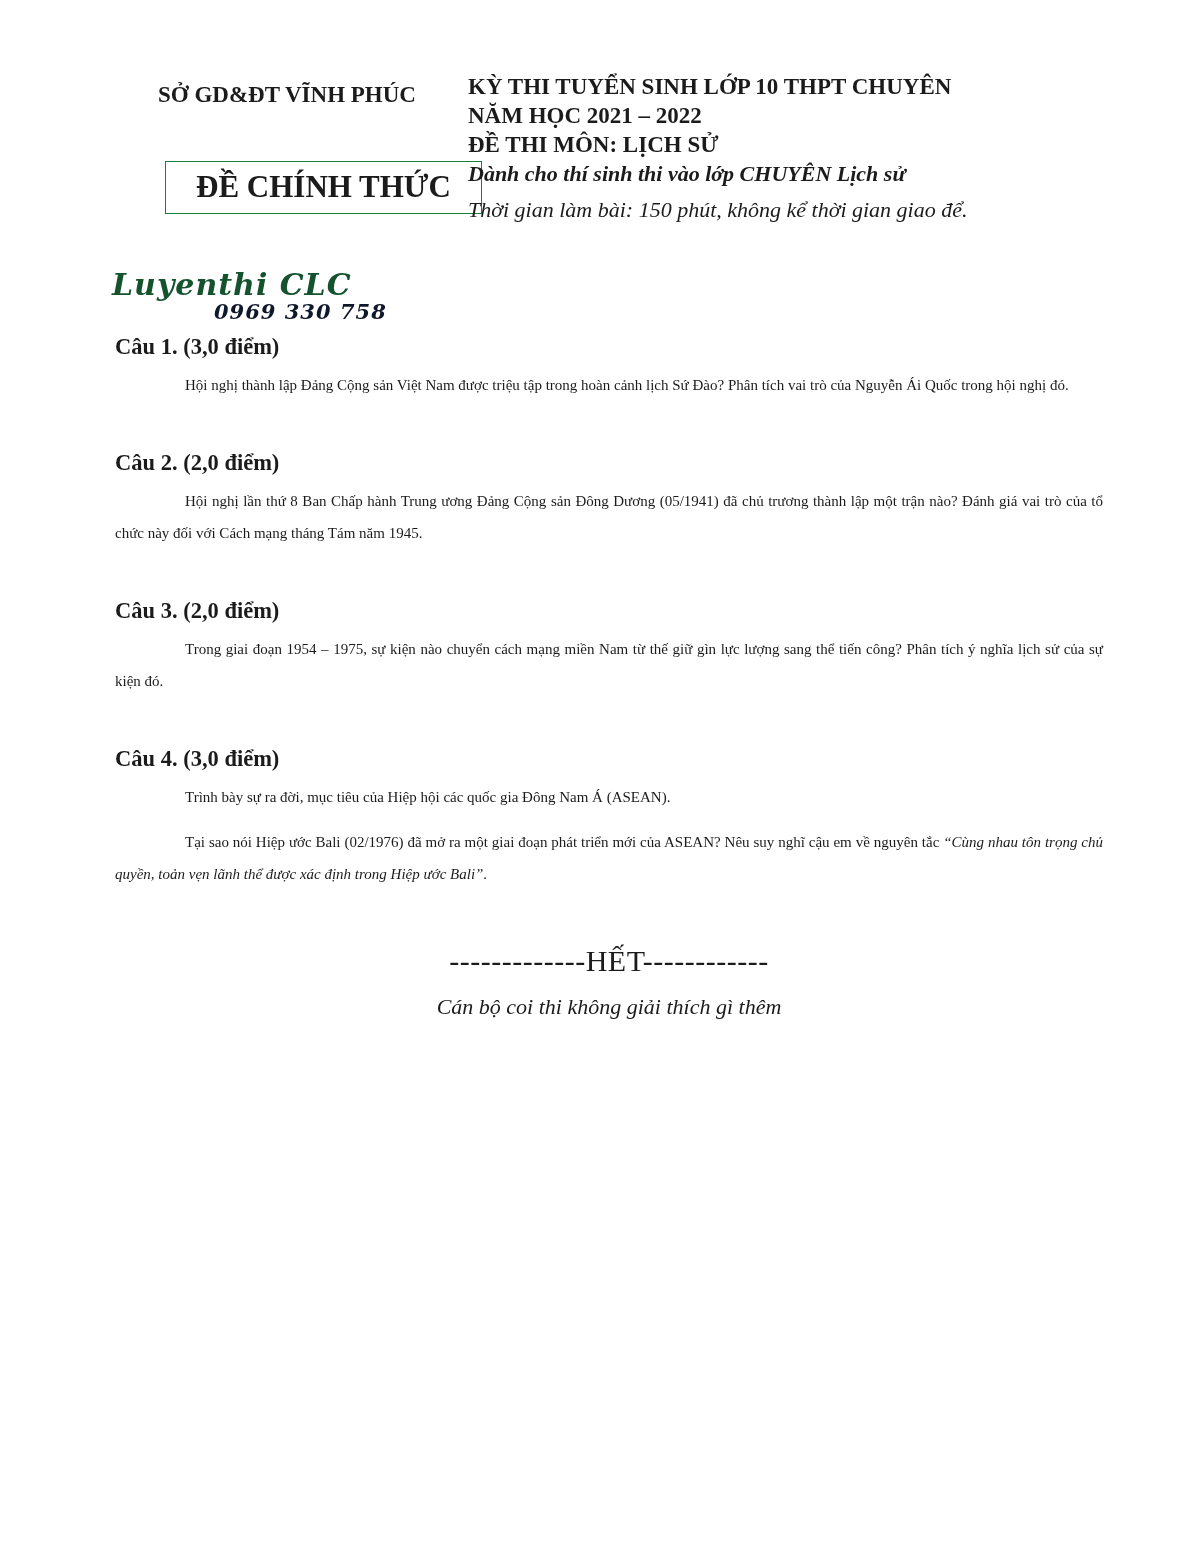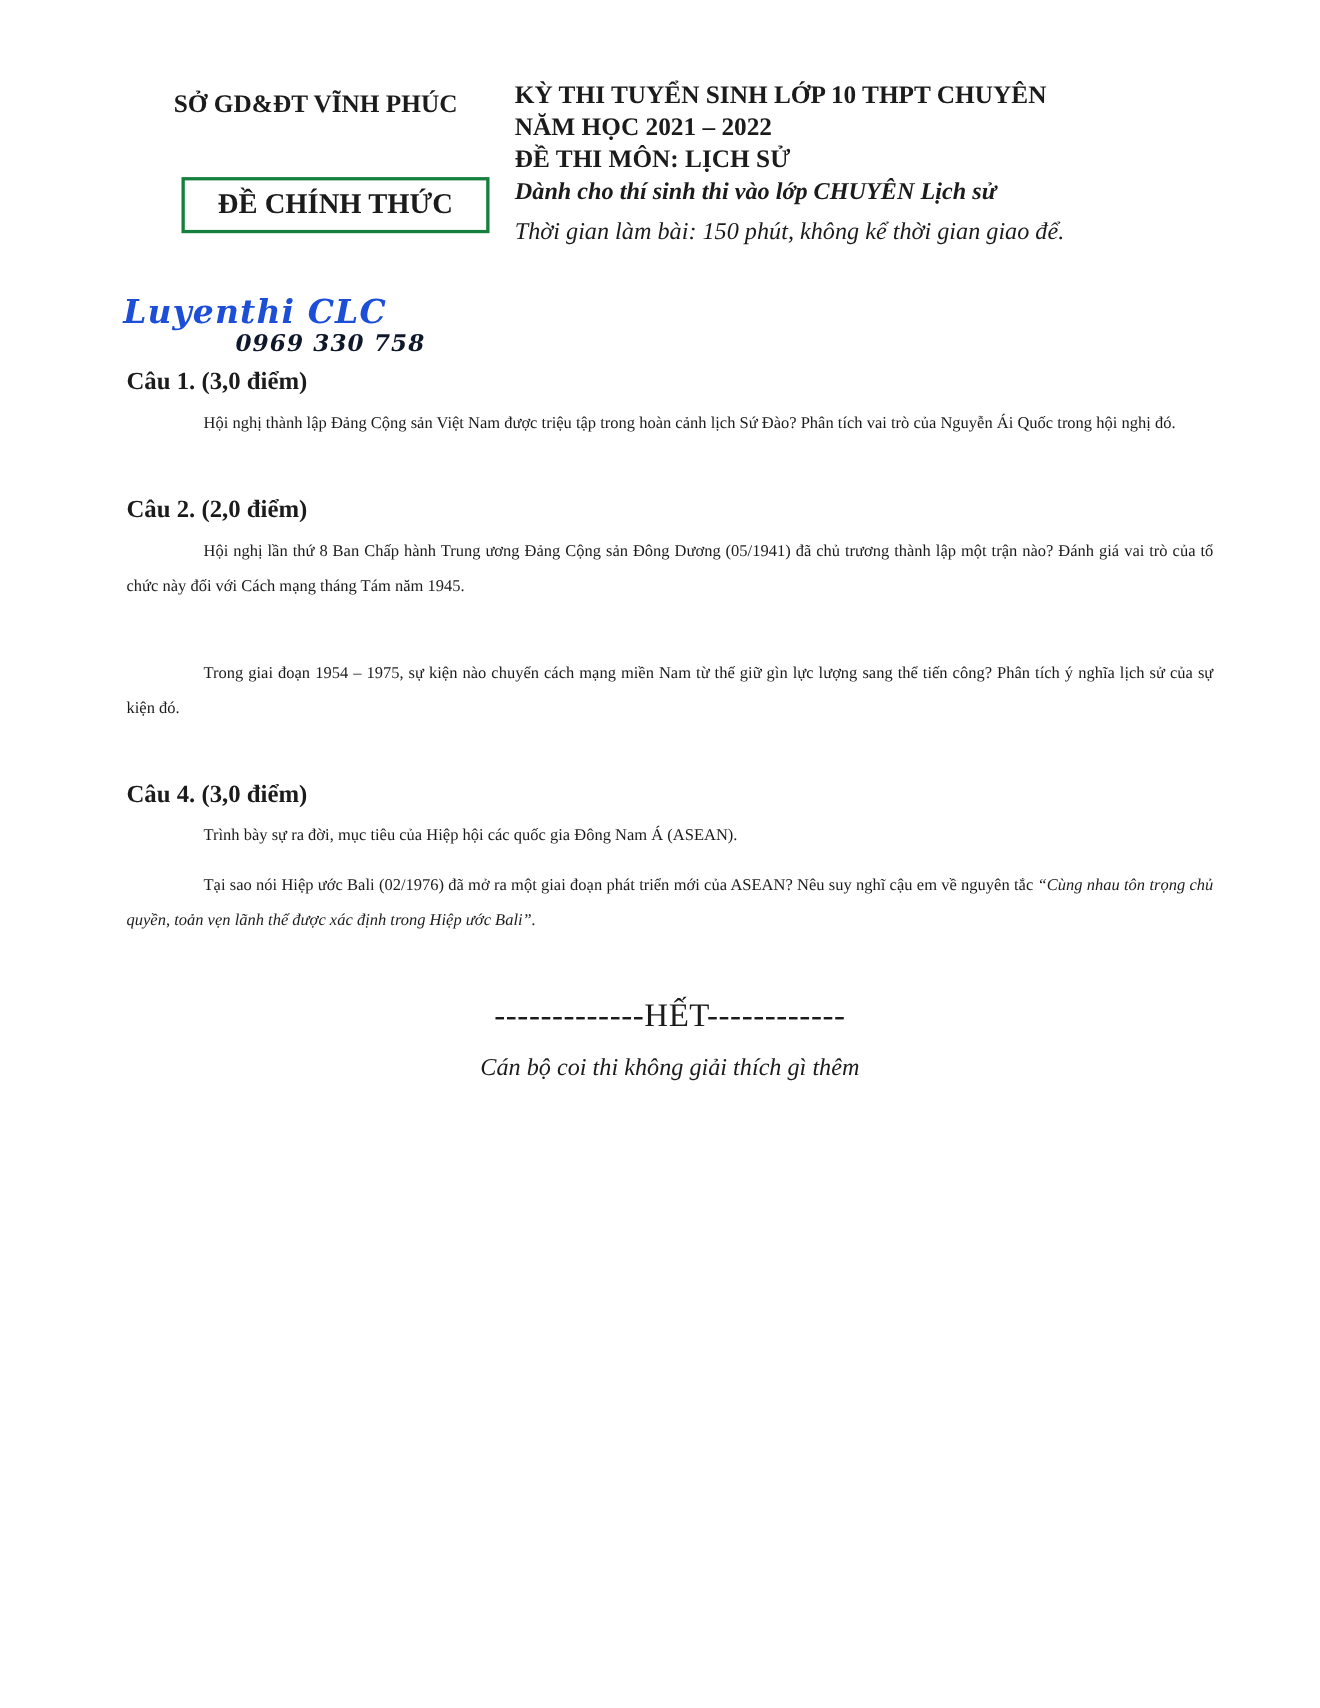--- a/index.html
+++ b/index.html
@@ -22,23 +22,23 @@
     left: 158px;
     top: 82px;
     font-size: 23px;
     font-weight: bold;
     white-space: nowrap;
   }
   .official-box {
     position: absolute;
     left: 165px;
     top: 161px;
-    border: 3px solid #15803d;
+    border: 1px solid #15803d;
     padding: 7px 30px 8px 30px;
-    font-size: 26px;
+    font-size: 31px;
     font-weight: bold;
     white-space: nowrap;
   }
   .header-right {
     position: absolute;
     left: 468px;
     top: 72px;
     width: 616px;
   }
   .header-right .hl {
@@ -66,21 +66,21 @@
   .logo {
     position: absolute;
     left: 112px;
     top: 270px;
   }
   .logo-name {
     font-family: "DejaVu Serif", serif;
     font-size: 30px;
     font-weight: bold;
     font-style: italic;
-    color: #1d4ed8;
+    color: #14532d;
     letter-spacing: 1px;
     line-height: 30px;
   }
   .logo-phone {
     font-family: "DejaVu Serif", serif;
     font-size: 21px;
     font-weight: bold;
     font-style: italic;
     color: #0f172a;
     margin-left: 102px;
@@ -156,20 +156,21 @@
       <div class="q-heading">Câu 1. (3,0 điểm)</div>
       <p>Hội nghị thành lập Đảng Cộng sản Việt Nam được triệu tập trong hoàn cảnh lịch Sứ Đào? Phân tích vai trò của Nguyễn Ái Quốc trong hội nghị đó.</p>
     </div>
 
     <div class="question">
       <div class="q-heading">Câu 2. (2,0 điểm)</div>
       <p>Hội nghị lần thứ 8 Ban Chấp hành Trung ương Đảng Cộng sản Đông Dương (05/1941) đã chủ trương thành lập một trận nào? Đánh giá vai trò của tổ chức này đối với Cách mạng tháng Tám năm 1945.</p>
     </div>
 
     <div class="question">
+      <div class="q-heading">Câu 3. (2,0 điểm)</div>
       <p>Trong giai đoạn 1954 – 1975, sự kiện nào chuyển cách mạng miền Nam từ thế giữ gìn lực lượng sang thể tiến công? Phân tích ý nghĩa lịch sử của sự kiện đó.</p>
     </div>
 
     <div class="question">
       <div class="q-heading">Câu 4. (3,0 điểm)</div>
       <p>Trình bày sự ra đời, mục tiêu của Hiệp hội các quốc gia Đông Nam Á (ASEAN).</p>
       <p><span>Tại sao nói Hiệp ước Bali (02/1976) đã mở ra một giai đoạn phát triển mới của ASEAN? Nêu suy nghĩ cậu em về nguyên tắc </span><span class="quote-italic">“Cùng nhau tôn trọng chủ quyền, toản vẹn lãnh thể được xác định trong Hiệp ước Bali”.</span></p>
     </div>
 
     <div class="footer">

